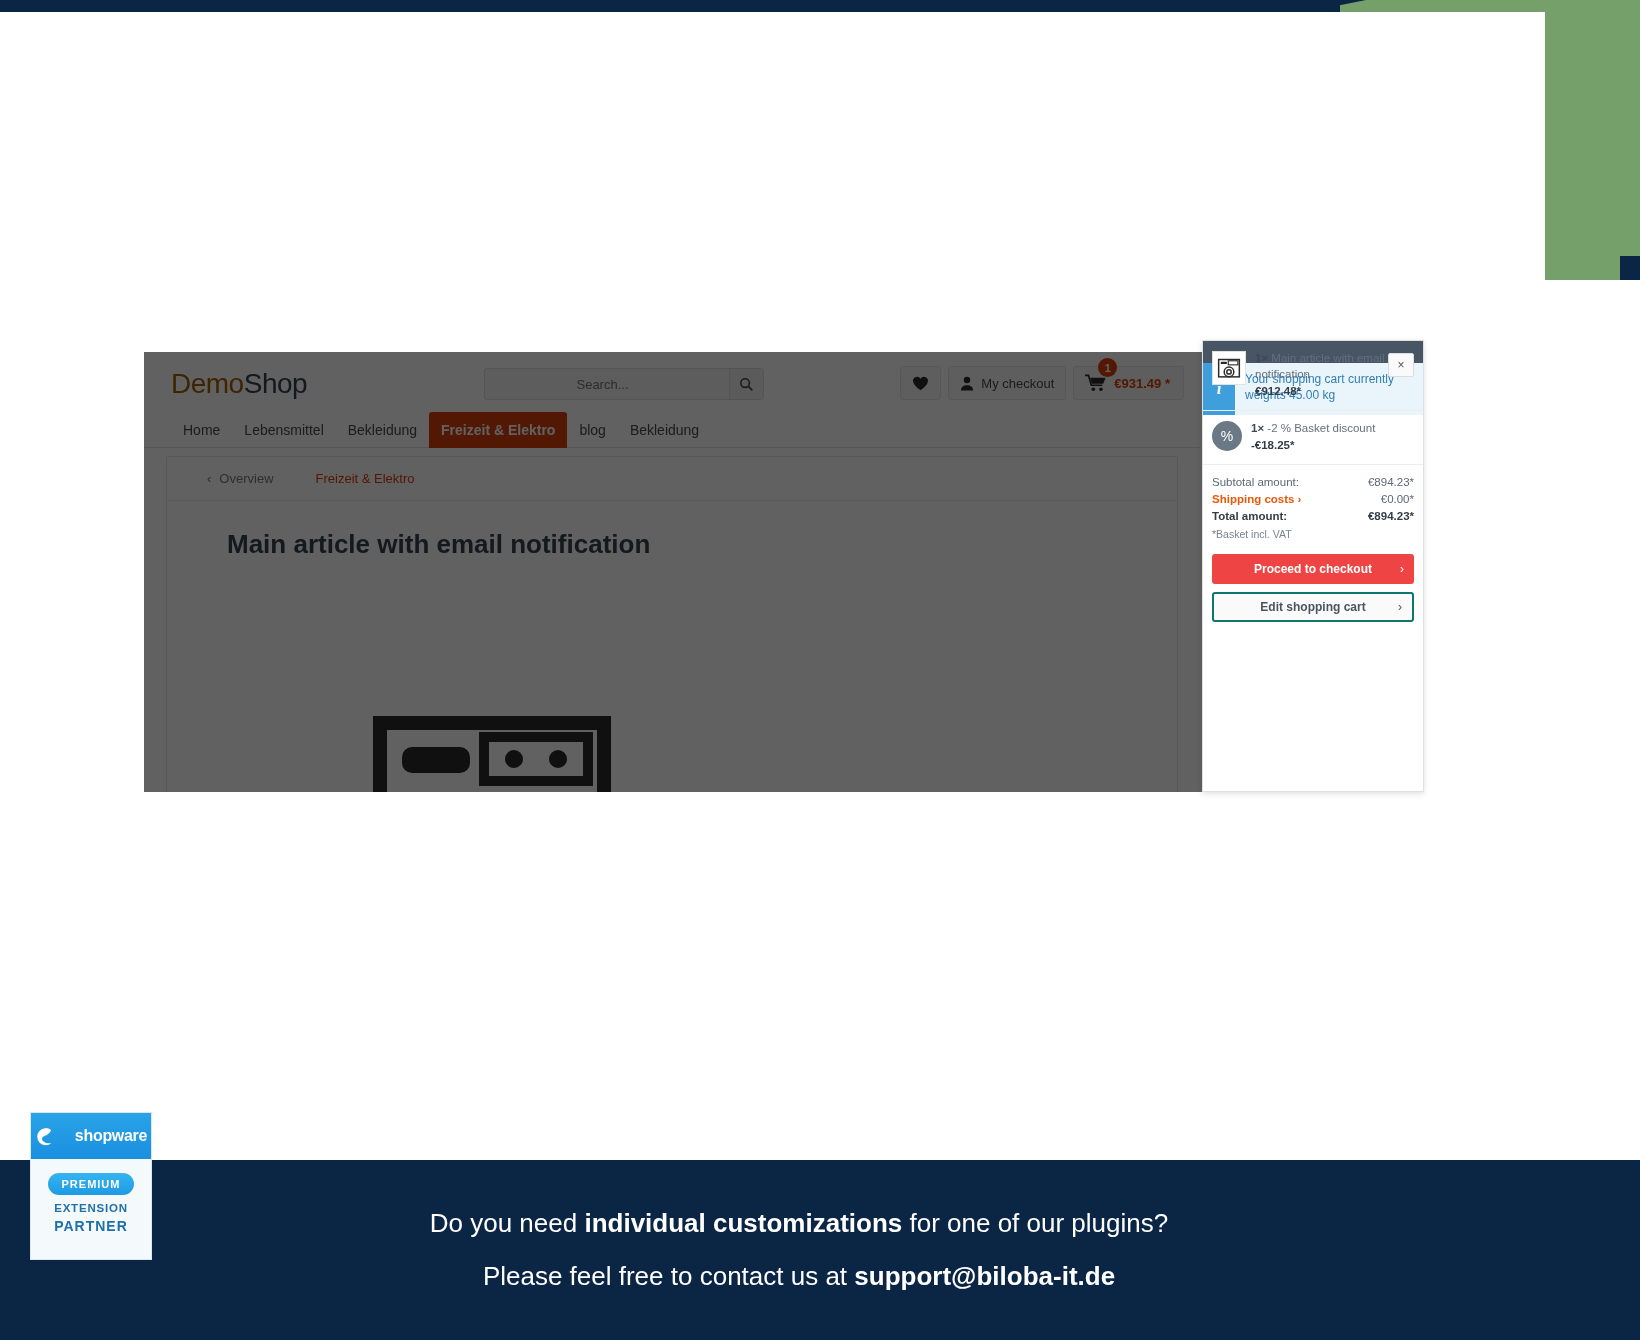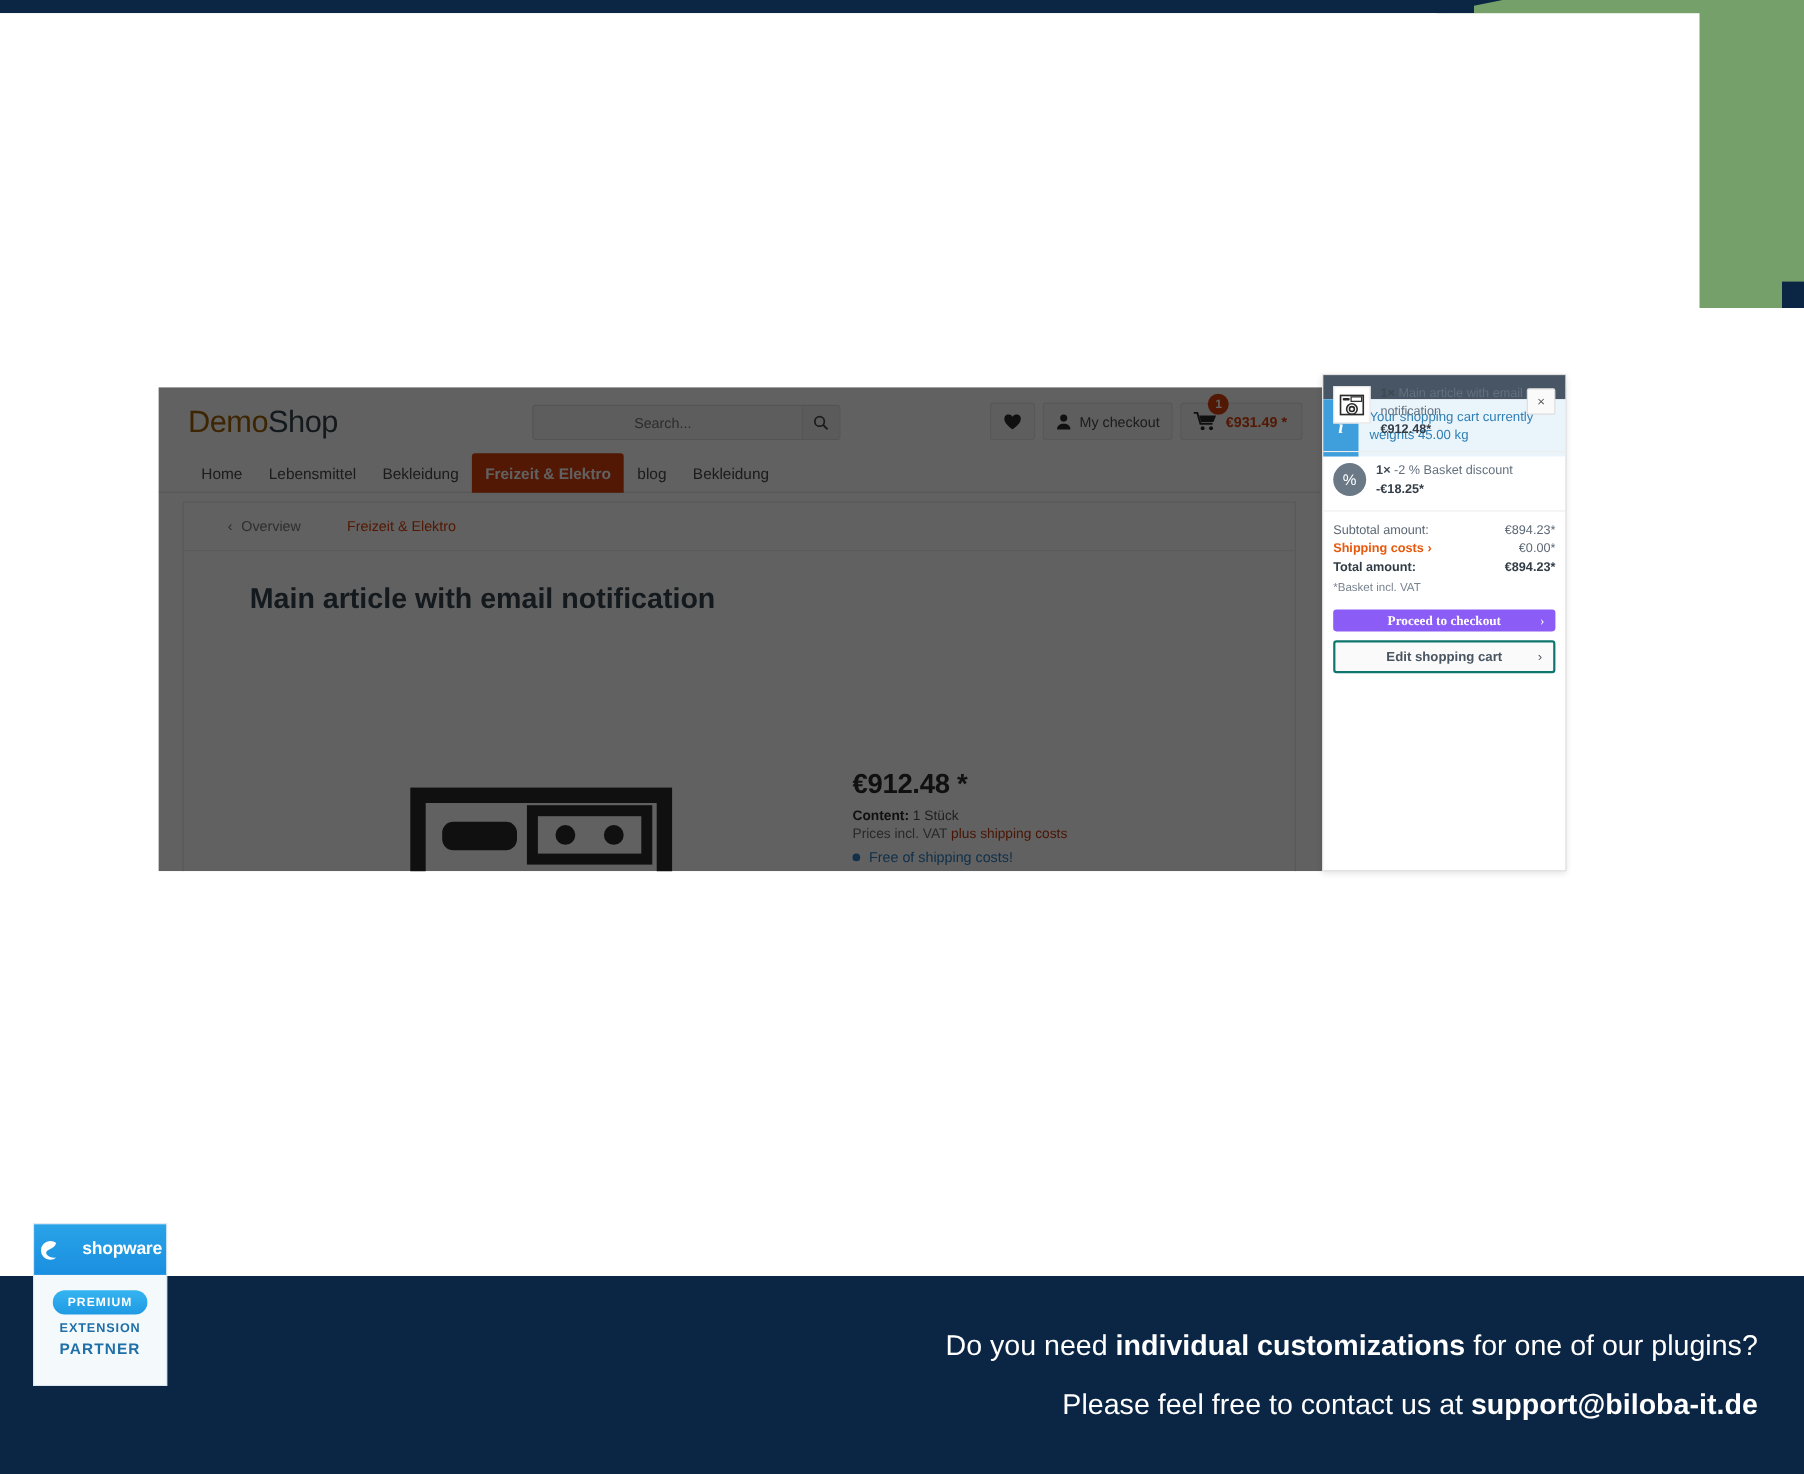--- a/index.html
+++ b/index.html
@@ -178,24 +178,24 @@
   .tot-row { display:flex; justify-content:space-between; line-height:1.5; font-size:11.5px; }
   .tot-row .lbl { color:#5c6875; }
   .tot-row .val { color:#5c6875; }
   .tot-row.ship .lbl { color:#e8590c; font-weight:bold; }
   .tot-row.grand .lbl { font-weight:bold; color:#333d47; }
   .tot-row.grand .val { font-weight:bold; color:#333d47; }
   .vat-note { font-size:10.5px; color:#7a848f; margin-top:3px; }
 
   .cart-actions { padding:8px 9px 10px 9px; }
   .btn-checkout {
-    width:100%; height:20px; background:#8b5cf6; color:#fff; border:0; border-radius:3px;
+    width:100%; height:30px; background:#ef4444; color:#fff; border:0; border-radius:3px;
     font-size:12px; font-weight:bold; position:relative;
     display:flex; align-items:center; justify-content:center;
-    font-family:Liberation Serif, serif;
+    font-family:Liberation Sans, sans-serif;
   }
   .btn-edit {
     width:100%; height:30px; background:#fafafa; color:#4a5562;
     border:2px solid #0f766e; border-radius:3px; margin-top:8px;
     font-size:12px; font-weight:bold; position:relative;
     display:flex; align-items:center; justify-content:center;
     font-family:"Liberation Sans",sans-serif;
   }
   .btn-checkout .chev, .btn-edit .chev { position:absolute; right:10px; font-weight:normal; }
 
@@ -216,21 +216,21 @@
     display:flex; align-items:center; justify-content:center;
   }
   .badge-l2, .badge-l3 {
     text-align:center; color:#1f6fa8; font-weight:bold; letter-spacing:0.8px; font-size:11.5px;
   }
   .badge-l2 { margin-top:7px; }
   .badge-l3 { margin-top:4px; font-size:14px; letter-spacing:1px; }
 
   .banner-text {
     position:absolute; left:0; top:1160px; width:1640px; height:180px;
-    display:flex; flex-direction:column; align-items:flex-end;
+    display:flex; flex-direction:column; align-items:center;
     justify-content:center; gap:22px; padding-right:42px; color:#fff;
   }
   .banner-line1 { font-size:26px; font-weight:300; }
   .banner-line1 b { font-weight:bold; }
   .banner-line2 { font-size:26px; font-weight:300; }
   .banner-line2 b { font-weight:bold; }
 </style>
 </head>
 <body>
 
@@ -311,36 +311,20 @@
       <svg class="prod-img" viewBox="0 0 130 100">
         <rect x="9" y="4" width="112" height="94" fill="none" stroke="#2b2b2b" stroke-width="7"></rect>
         <rect x="20" y="16" width="34" height="13" rx="5" fill="#2b2b2b"></rect>
         <rect x="61" y="11" width="52" height="22" fill="none" stroke="#2b2b2b" stroke-width="5"></rect>
         <circle cx="76" cy="22" r="4.5" fill="#2b2b2b"></circle>
         <circle cx="98" cy="22" r="4.5" fill="#2b2b2b"></circle>
         <circle cx="65" cy="71" r="28" fill="none" stroke="#2b2b2b" stroke-width="7"></circle>
         <circle cx="65" cy="71" r="14" fill="none" stroke="#2b2b2b" stroke-width="7"></circle>
       </svg>
 
-      <div class="prod-info">
-        <div class="price">€912.48 *</div>
-        <div class="content-line">
-          <b>Content:</b>
-          <span>1 Stück</span>
-        </div>
-        <div class="vat-line">
-          <span>Prices incl. VAT</span>
-          <span class="sc">plus shipping costs</span>
-        </div>
-        <div class="bullet-line bl-ship">
-          <span class="dot"></span>
-          <span>Free of shipping costs!</span>
-        </div>
-
-      </div>
     </div>
 
     <div class="dim-overlay"></div>
   </div>
 
   <div class="cart-panel">
     <div class="cart-topstrip"></div>
 
     <div class="cart-notice">
       <div class="notice-icon">i</div>

